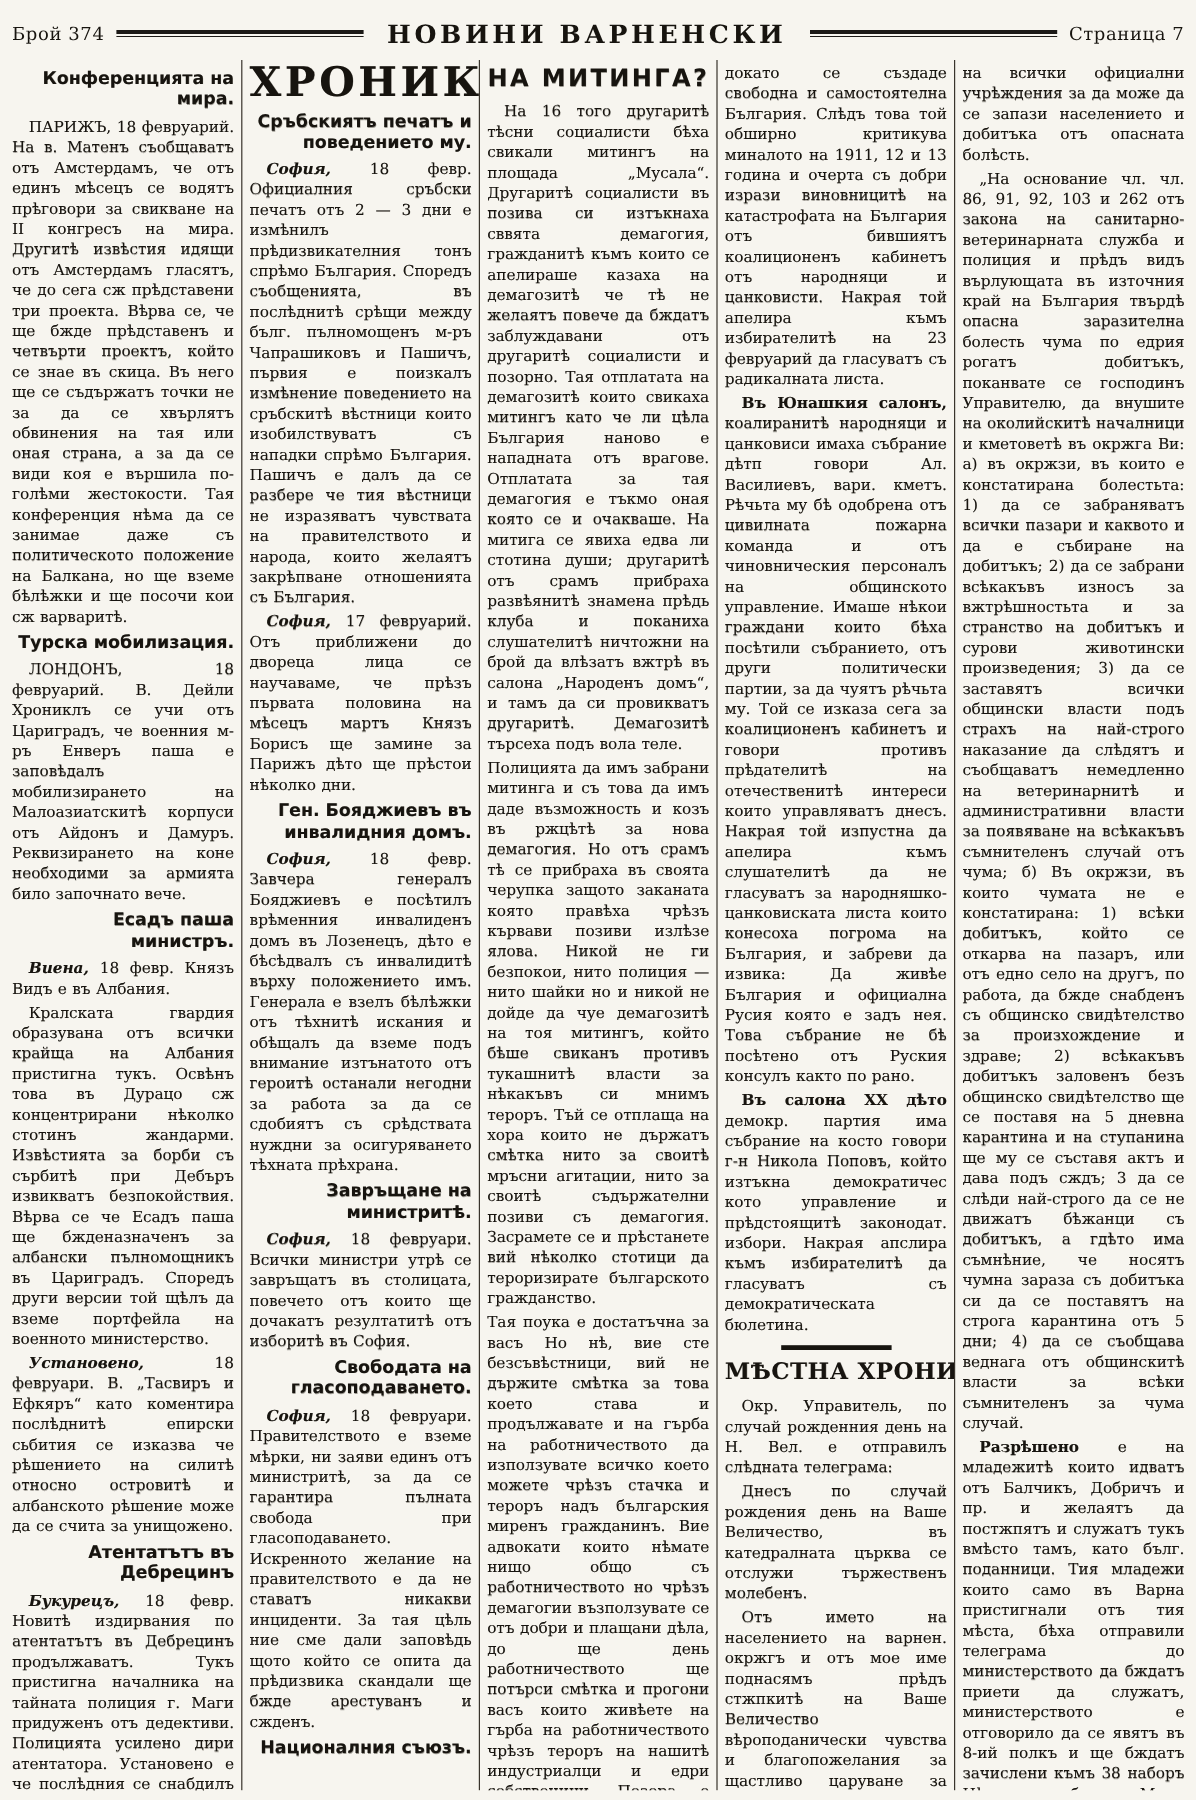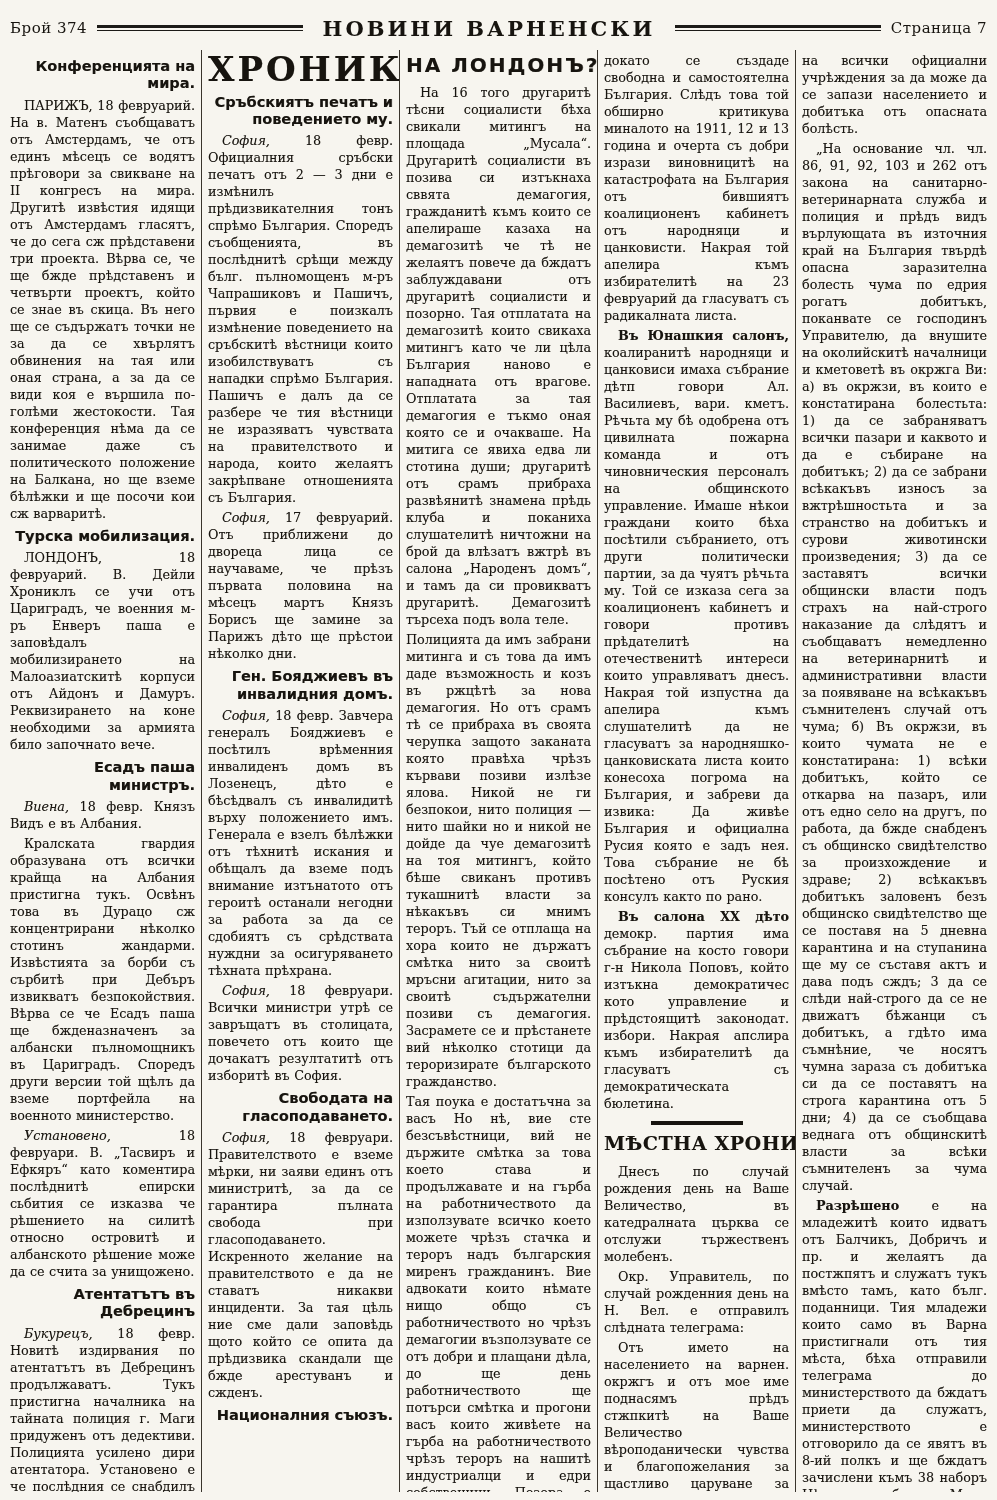--- a/index.html
+++ b/index.html
@@ -22,21 +22,21 @@
   .col + .col{border-left:1px solid #39342c;}
   article{margin:0;}
   p{
     margin:0 0 3px 0;font-size:12.7px;line-height:17px;text-align:justify;
     text-indent:14px;
     text-shadow:0.2px 0.2px 0 rgba(20,15,5,.35);
     word-spacing:.5px;
   }
   p.noindent{text-indent:0;}
   .lead{font-weight:bold;}
-  .lead.italic{font-weight:normal;font-style:italic;margin-top:41px;}
+  .lead.italic{font-weight:bold;font-style:italic;margin-top:41px;}
   .head{text-align:right;text-shadow:0.3px 0.3px 0 rgba(20,15,5,.4);}
   .head-md{font:bold 14.5px "DejaVu Sans",sans-serif;line-height:1.2;margin:6px 0 4px;}
   .head-xl{font:bold 34px "DejaVu Serif",serif;letter-spacing:3px;line-height:1.05;margin:0 0 6px;white-space:nowrap;}
   .head-lg{font:bold 20px "DejaVu Sans",sans-serif;letter-spacing:2px;line-height:1.1;margin:2px 0 8px;white-space:nowrap;}
   .head-serif{font:bold 19px "DejaVu Serif",serif;letter-spacing:.5px;line-height:1.15;margin:8px 0 8px;white-space:nowrap;}
   .divider{width:92px;height:4px;background:#17140f;margin:9px auto 7px;}
 </style>
 </head>
 <body>
 
@@ -78,49 +78,50 @@
           <p><span class="lead italic">София, </span>18 февр. Официалния сръбски печатъ отъ 2 — 3 дни е измѣнилъ прѣдизвикателния тонъ спрѣмо България. Споредъ съобщенията, въ послѣднитѣ срѣщи между бълг. пълномощенъ м-ръ Чапрашиковъ и Пашичъ, първия е поизкалъ измѣнение поведението на сръбскитѣ вѣстници които изобилствуватъ съ нападки спрѣмо България. Пашичъ е далъ да се разбере че тия вѣстници не изразяватъ чувствата на правителството и народа, които желаятъ закрѣпване отношенията съ България.</p>
         </article>
         <article>
           <p><span class="lead italic">София, </span>17 февруарий. Отъ приближени до двореца лица се научаваме, че прѣзъ първата половина на мѣсецъ мартъ Князъ Борисъ ще замине за Парижъ дѣто ще прѣстои нѣколко дни.</p>
         </article>
         <article>
           <div class="head head-md">Ген. Бояджиевъ въ инвалидния домъ.</div>
           <p><span class="lead italic">София, </span>18 февр. Завчера генералъ Бояджиевъ е посѣтилъ врѣменния инвалиденъ домъ въ Лозенецъ, дѣто е бѣсѣдвалъ съ инвалидитѣ върху положението имъ. Генерала е взелъ бѣлѣжки отъ тѣхнитѣ искания и обѣщалъ да вземе подъ внимание изтънатото отъ героитѣ останали негодни за работа за да се сдобиятъ съ срѣдствата нуждни за осигуряването тѣхната прѣхрана.</p>
         </article>
         <article>
+          <div class="head head-md">Завръщане на министритѣ.</div>
           <p><span class="lead italic">София, </span>18 февруари. Всички министри утрѣ се завръщатъ въ столицата, повечето отъ които ще дочакатъ резултатитѣ отъ изборитѣ въ София.</p>
         </article>
         <article>
           <div class="head head-md">Свободата на гласоподаването.</div>
           <p><span class="lead italic">София, </span>18 февруари. Правителството е вземе мѣрки, ни заяви единъ отъ министритѣ, за да се гарантира пълната свобода при гласоподаването. Искренното желание на правителството е да не ставатъ никакви инциденти. За тая цѣль ние сме дали заповѣдь щото който се опита да прѣдизвика скандали ще бжде арестуванъ и сжденъ.</p>
         </article>
         <article>
           <div class="head head-md">Националния съюзъ.</div>
         </article>
       </section>
       <section class="col">
         <article>
-          <div class="head head-lg">НА ЛОНДОНЪ?</div>
+          <div class="head head-lg">НА МИТИНГА?</div>
           <p>На 16 того другаритѣ тѣсни социалисти бѣха свикали митингъ на площада „Мусала“. Другаритѣ социалисти въ позива си изтъкнаха сввята демагогия, гражданитѣ къмъ които се апелираше казаха на демагозитѣ че тѣ не желаятъ повече да бждатъ заблуждавани отъ другаритѣ социалисти и позорно. Тая отплатата на демагозитѣ които свикаха митингъ като че ли цѣла България наново е нападната отъ врагове. Отплатата за тая демагогия е тъкмо оная която се и очакваше. На митига се явиха едва ли стотина души; другаритѣ отъ срамъ прибраха развѣянитѣ знамена прѣдь клуба и поканиха слушателитѣ ничтожни на брой да влѣзатъ вжтрѣ въ салона „Народенъ домъ“, и тамъ да си провикватъ другаритѣ. Демагозитѣ търсеха подъ вола теле.</p>
           <p class="noindent">Полицията да имъ забрани митинга и съ това да имъ даде възможность и козъ въ ржцѣтѣ за нова демагогия. Но отъ срамъ тѣ се прибраха въ своята черупка защото заканата която правѣха чрѣзъ кървави позиви излѣзе ялова. Никой не ги безпокои, нито полиция — нито шайки но и никой не дойде да чуе демагозитѣ на тоя митингъ, който бѣше свиканъ противъ тукашнитѣ власти за нѣкакъвъ си мнимъ тероръ. Тъй се отплаща на хора които не държатъ смѣтка нито за своитѣ мръсни агитации, нито за своитѣ съдържателни позиви съ демагогия. Засрамете се и прѣстанете вий нѣколко стотици да тероризирате българското гражданство.</p>
           <p class="noindent">Тая поука е достатъчна за васъ Но нѣ, вие сте безсъвѣстници, вий не държите смѣтка за това което става и продължавате и на гърба на работничеството да използувате всичко което можете чрѣзъ стачка и тероръ надъ българския миренъ гражданинъ. Вие адвокати които нѣмате нищо общо съ работничеството но чрѣзъ демагогии възползувате се отъ добри и плащани дѣла, до ще день работничеството ще потърси смѣтка и прогони васъ които живѣете на гърба на работничеството чрѣзъ тероръ на нашитѣ индустриалци и едри собственици. Позора е близъкъ, видѣ щемъ го.</p>
         </article>
       </section>
       <section class="col">
         <article>
           <p class="noindent">докато се създаде свободна и самостоятелна България. Слѣдъ това той обширно критикува миналото на 1911, 12 и 13 година и очерта съ добри изрази виновницитѣ на катастрофата на България отъ бившиятъ коалиционенъ кабинетъ отъ народняци и цанковисти. Накрая той апелира къмъ избирателитѣ на 23 февруарий да гласуватъ съ радикалната листа.</p>
           <p><span class="lead bold">Въ Юнашкия салонъ, </span>коалиранитѣ народняци и цанковиси имаха събрание дѣтп говори Ал. Василиевъ, вари. кметъ. Рѣчьта му бѣ одобрена отъ цивилната пожарна команда и отъ чиновническия персоналъ на общинското управление. Имаше нѣкои граждани които бѣха посѣтили събранието, отъ други политически партии, за да чуятъ рѣчьта му. Той се изказа сега за коалиционенъ кабинетъ и говори противъ прѣдателитѣ на отечественитѣ интереси които управляватъ днесъ. Накрая той изпустна да апелира къмъ слушателитѣ да не гласуватъ за народняшко-цанковиската листа които конесоха погрома на България, и забреви да извика: Да живѣе България и официална Русия която е задъ нея. Това събрание не бѣ посѣтено отъ Руския консулъ както по рано.</p>
           <p><span class="lead bold">Въ салона XX дѣто </span>демокр. партия има събрание на косто говори г-н Никола Поповъ, който изтъкна демократичес кото управление и прѣдстоящитѣ законодат. избори. Накрая апслира къмъ избирателитѣ да гласуватъ съ демократическата бюлетина.</p>
         </article>
         <article>
           <div class="divider"></div>
           <div class="head head-serif">МѢСТНА ХРОНИКА.</div>
+          <p>Окр. Управитель, по случай рожденния день на Н. Вел. е отправилъ слѣдната телеграма:</p>
           <p>Днесъ по случай рождения день на Ваше Величество, въ катедралната църква се отслужи тържественъ молебенъ.</p>
-          <p>Окр. Управитель, по случай рожденния день на Н. Вел. е отправилъ слѣдната телеграма:</p>
           <p>Отъ името на населението на варнен. окржгъ и отъ мое име поднасямъ прѣдъ стжпкитѣ на Ваше Величество вѣроподанически чувства и благопожелания за щастливо царуване за благото на цѣлия бълг. народъ.</p>
         </article>
       </section>
       <section class="col">
         <article>
           <p class="noindent">на всички официални учрѣждения за да може да се запази населението и добитъка отъ опасната болѣсть.</p>
           <p>„На основание чл. чл. 86, 91, 92, 103 и 262 отъ закона на санитарно-ветеринарната служба и полиция и прѣдъ видъ върлующата въ източния край на България твърдѣ опасна заразителна болесть чума по едрия рогатъ добитъкъ, поканвате се господинъ Управителю, да внушите на околийскитѣ началници и кметоветѣ въ окржга Ви: а) въ окржзи, въ които е констатирана болестьта: 1) да се забраняватъ всички пазари и каквото и да е събиране на добитъкъ; 2) да се забрани всѣкакъвъ износъ за вжтрѣшностьта и за странство на добитъкъ и сурови животински произведения; 3) да се заставятъ всички общински власти подъ страхъ на най-строго наказание да слѣдятъ и съобщаватъ немедленно на ветеринарнитѣ и административни власти за появяване на всѣкакъвъ съмнителенъ случай отъ чума; б) Въ окржзи, въ които чумата не е констатирана: 1) всѣки добитъкъ, който се откарва на пазаръ, или отъ едно село на другъ, по работа, да бжде снабденъ съ общинско свидѣтелство за произхождение и здраве; 2) всѣкакъвъ добитъкъ заловенъ безъ общинско свидѣтелство ще се поставя на 5 дневна карантина и на ступанина ще му се съставя актъ и дава подъ сждъ; 3 да се слѣди най-строго да се не движатъ бѣжанци съ добитъкъ, а гдѣто има съмнѣние, че носятъ чумна зараза съ добитъка си да се поставятъ на строга карантина отъ 5 дни; 4) да се съобщава веднага отъ общинскитѣ власти за всѣки съмнителенъ за чума случай.</p>
           <p><span class="lead bold">Разрѣшено </span>е на младежитѣ които идватъ отъ Балчикъ, Добричъ и пр. и желаятъ да постжпятъ и служатъ тукъ вмѣсто тамъ, като бълг. поданници. Тия младежи които само въ Варна пристигнали отъ тия мѣста, бѣха отправили телеграма до министерството да бждатъ приети да служатъ, министерството е отговорило да се явятъ въ 8-ий полкъ и ще бждатъ зачислени къмъ 38 наборъ Цѣнна е свободата. Мило имъ за България казватъ тѣ и затова идватъ тукъ да служатъ ведно съ своитѣ братя, макаръ роби отъ Добруджа.</p>
         </article>
       </section>

